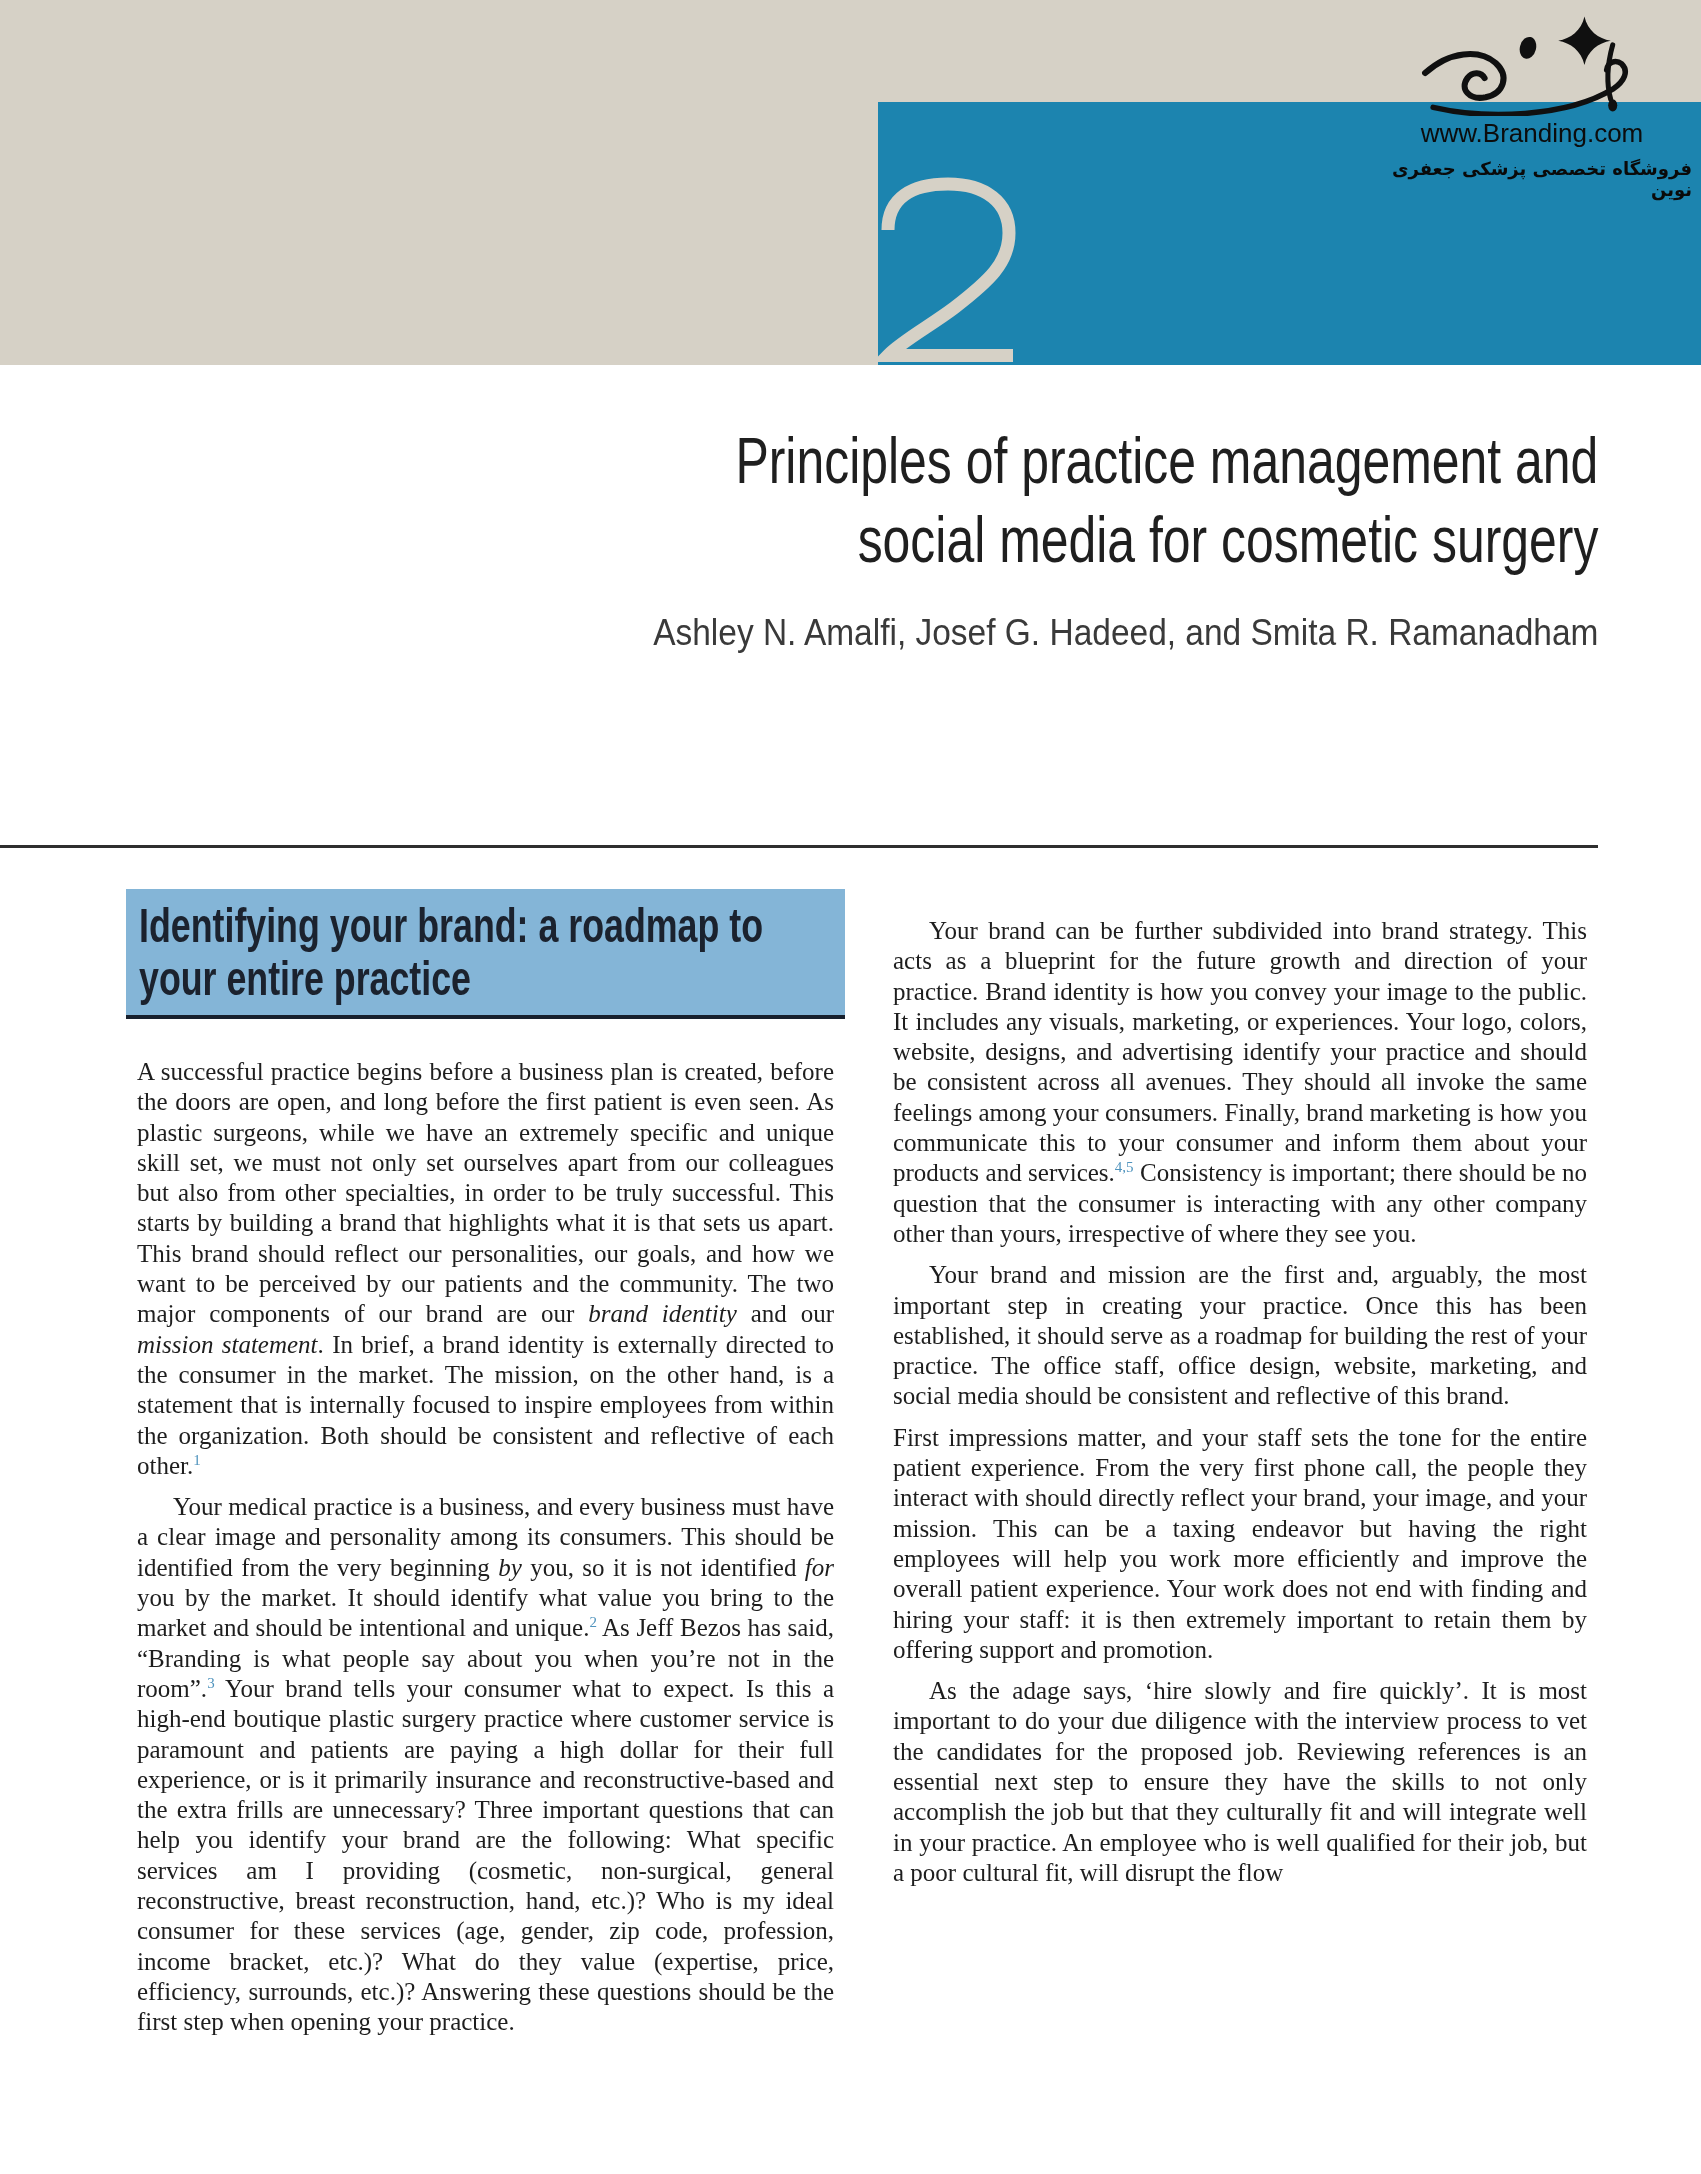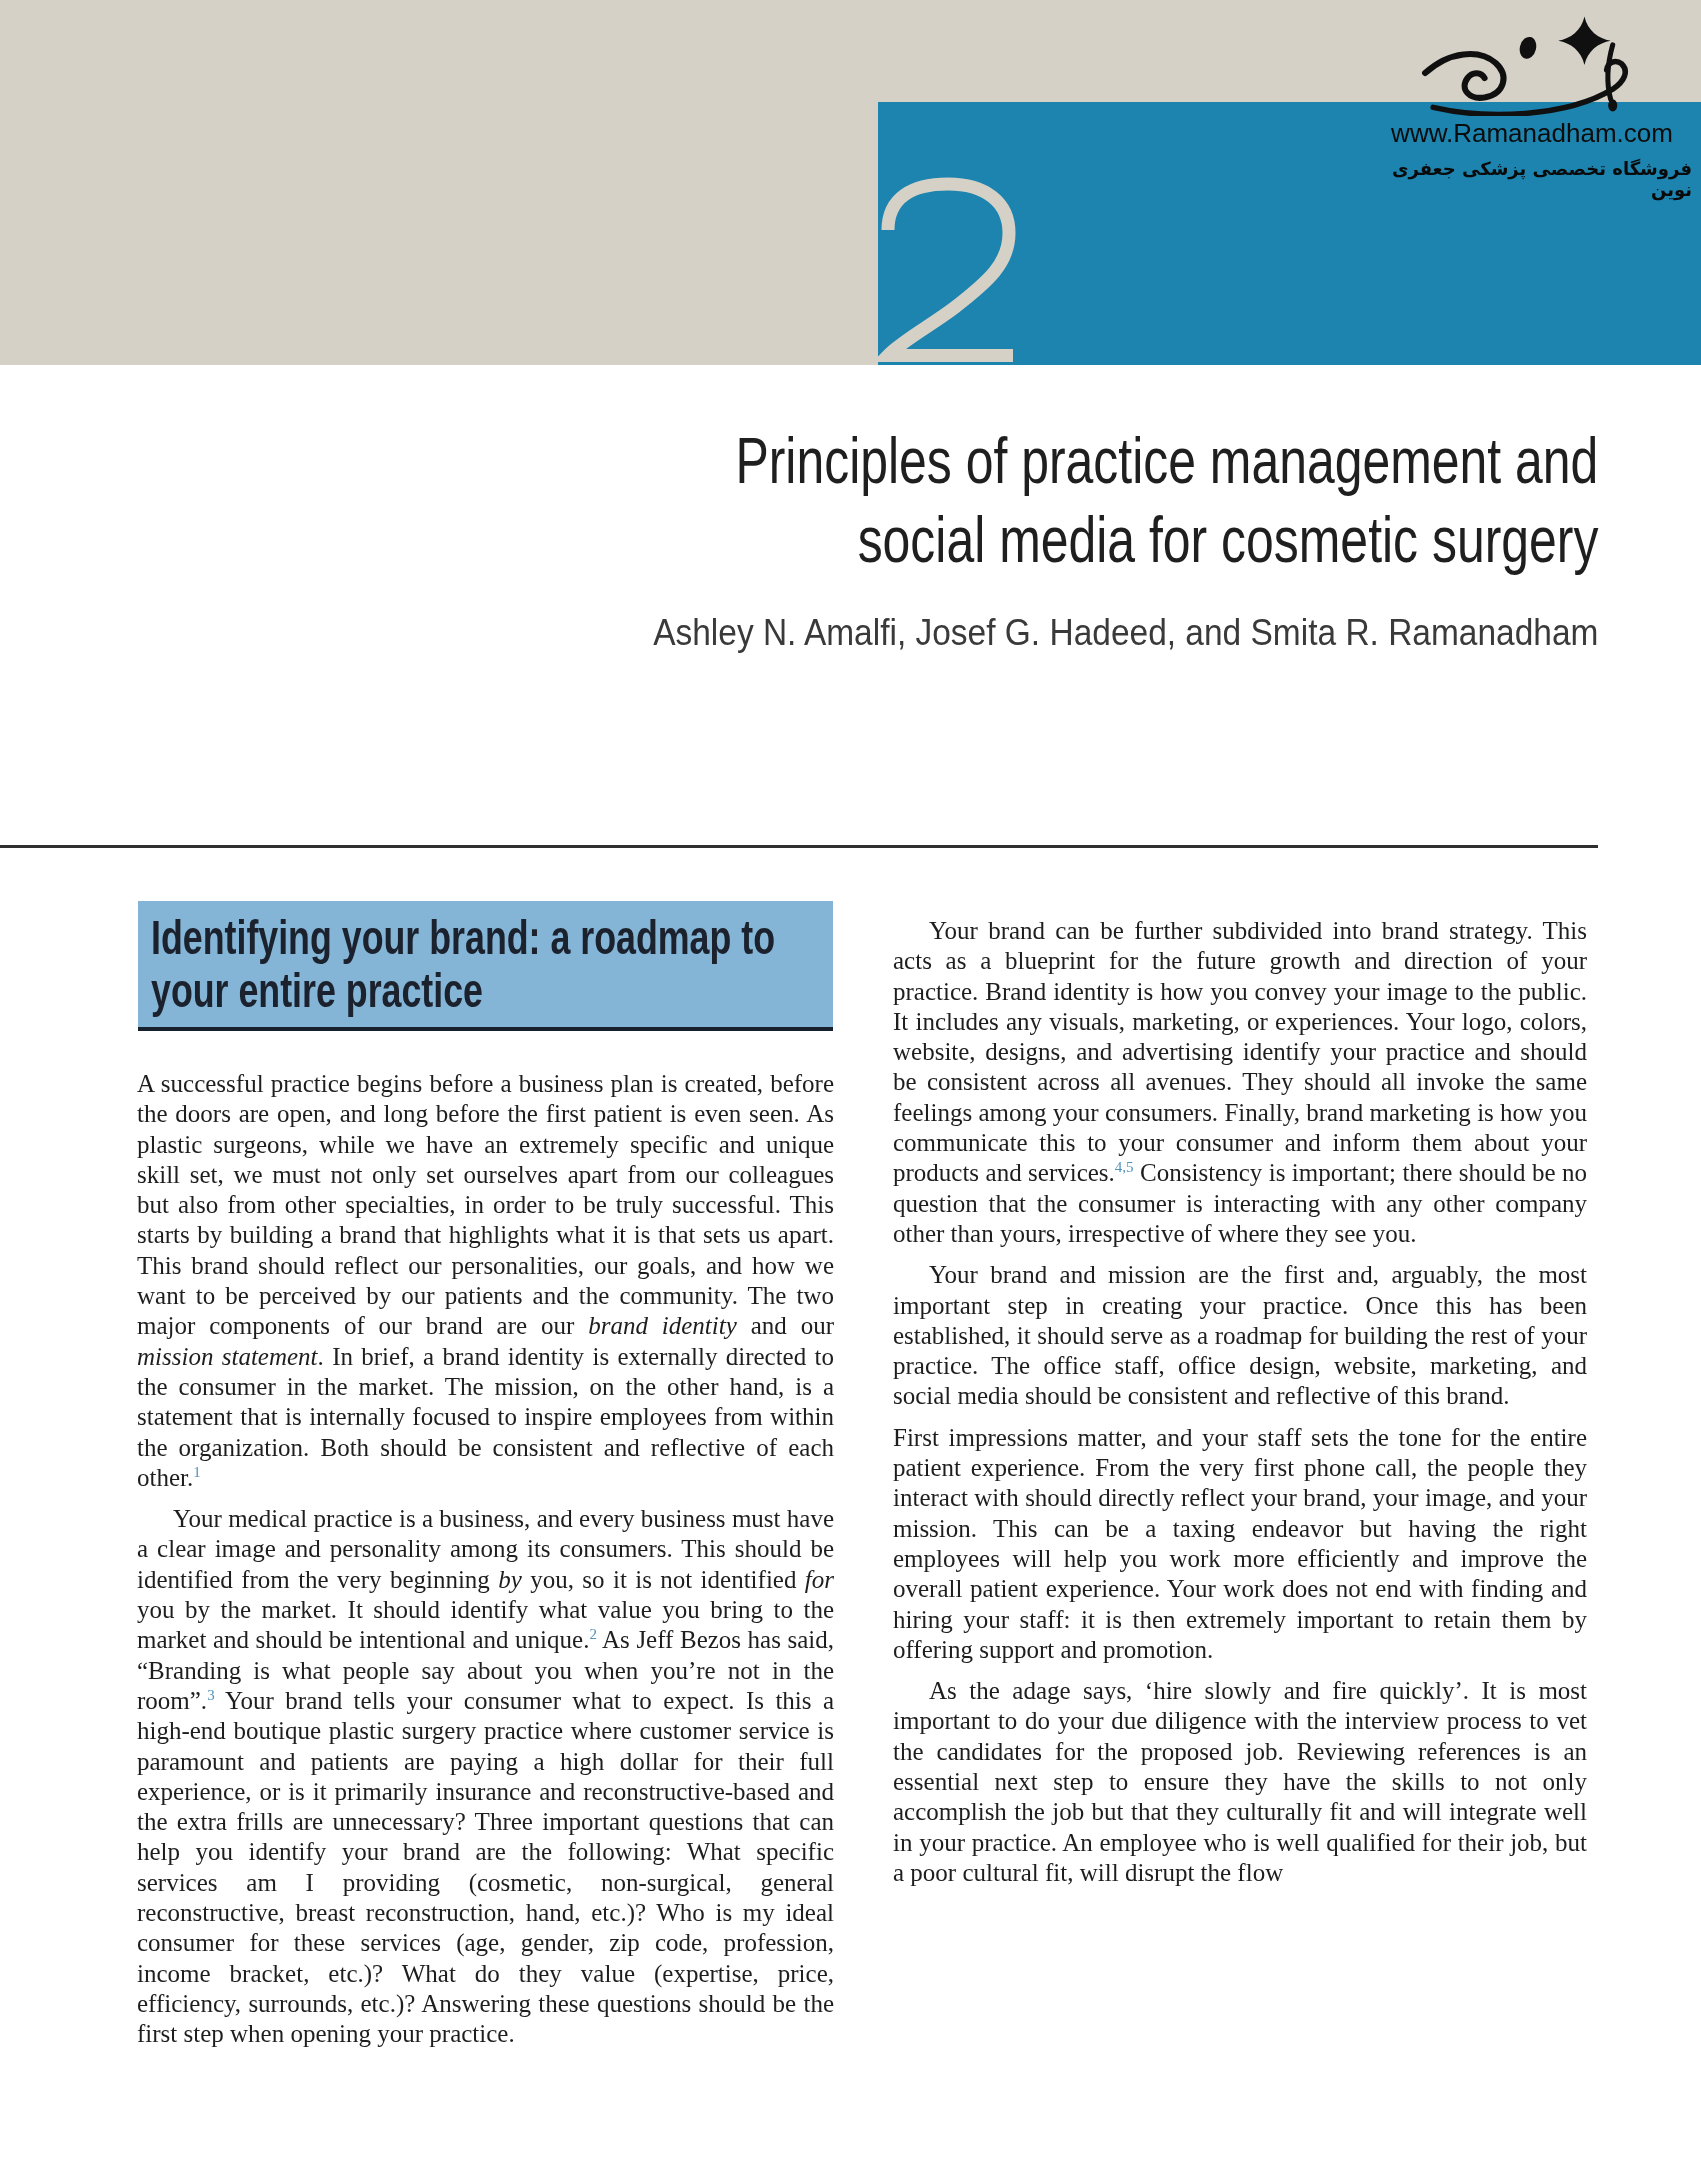--- a/index.html
+++ b/index.html
@@ -27,21 +27,21 @@
        text-align:justify;hyphens:auto;}
   .col-left{left:126px;top:889px;}
   .col-right{left:882px;top:905px;width:716px;}
   .body-para{margin:11px;}
   .col-left .body-para:first-of-type{margin-top:38px;}
   .body-para.indent{text-indent:36px;}
   .sup{color:var(--supblue,#4f93bd);font-size:60%;vertical-align:super;line-height:0;}
   em{font-style:italic;}
   
   .section-heading{background:var(--headbg,#84b5d7);border-bottom:4px solid var(--headline,#17202d);
-       padding:10px 0 10px 13px;margin:12px;}
+       padding:10px 0 10px 13px;margin:0;}
   .col-right .section-heading{margin-top:28px;margin-bottom:26px;padding-top:6px;padding-bottom:8px;}
   .heading-inner{transform:scaleX(0.73);transform-origin:top left;width:985px;
        font-family:"Liberation Sans",sans-serif;font-weight:bold;font-size:49px;line-height:53px;
        color:#1b222e;}
   .heading-line{white-space:nowrap;}
 </style>
 </head>
 <body>
 
 <div class="page">
@@ -58,21 +58,21 @@
     <svg viewBox="0 0 230 100" width="232" height="102" role="img">
       <path d="M168 2 C171 16 182 24 194 26 C182 28 171 36 168 50 C165 36 154 28 142 26 C154 24 165 16 168 2 Z" fill="#101010"></path>
       <ellipse cx="112" cy="33" rx="8" ry="11" fill="#101010" transform="rotate(14 112 33)"></ellipse>
       <path d="M10 58 C34 36 64 34 80 48 C94 61 88 78 70 82 C54 85 44 74 52 63 C57 56 66 57 69 63" fill="none" stroke="#101010" stroke-width="6" stroke-linecap="round"></path>
       <path d="M18 92 C70 104 150 102 196 74 C208 66 212 56 205 49 C199 44 191 47 190 55" fill="none" stroke="#101010" stroke-width="5.5" stroke-linecap="round"></path>
       <path d="M196 30 C191 48 189 66 194 84" fill="none" stroke="#101010" stroke-width="5" stroke-linecap="round"></path>
       <ellipse cx="196" cy="90" rx="4.5" ry="6" fill="#101010"></ellipse>
     </svg>
   </div>
 
-  <div class="site-url">www.Ramanadham.com</div>
+  <div class="site-url">www.Branding.com</div>
   <div class="tagline-fa">فروشگاه تخصصی پزشکی جعفری نوین</div>
 
   <div class="title">
     <div class="t-inner">
       <div>Principles of practice management and</div>
       <div>social media for cosmetic surgery</div>
     </div>
   </div>
 
   <div class="authors">

